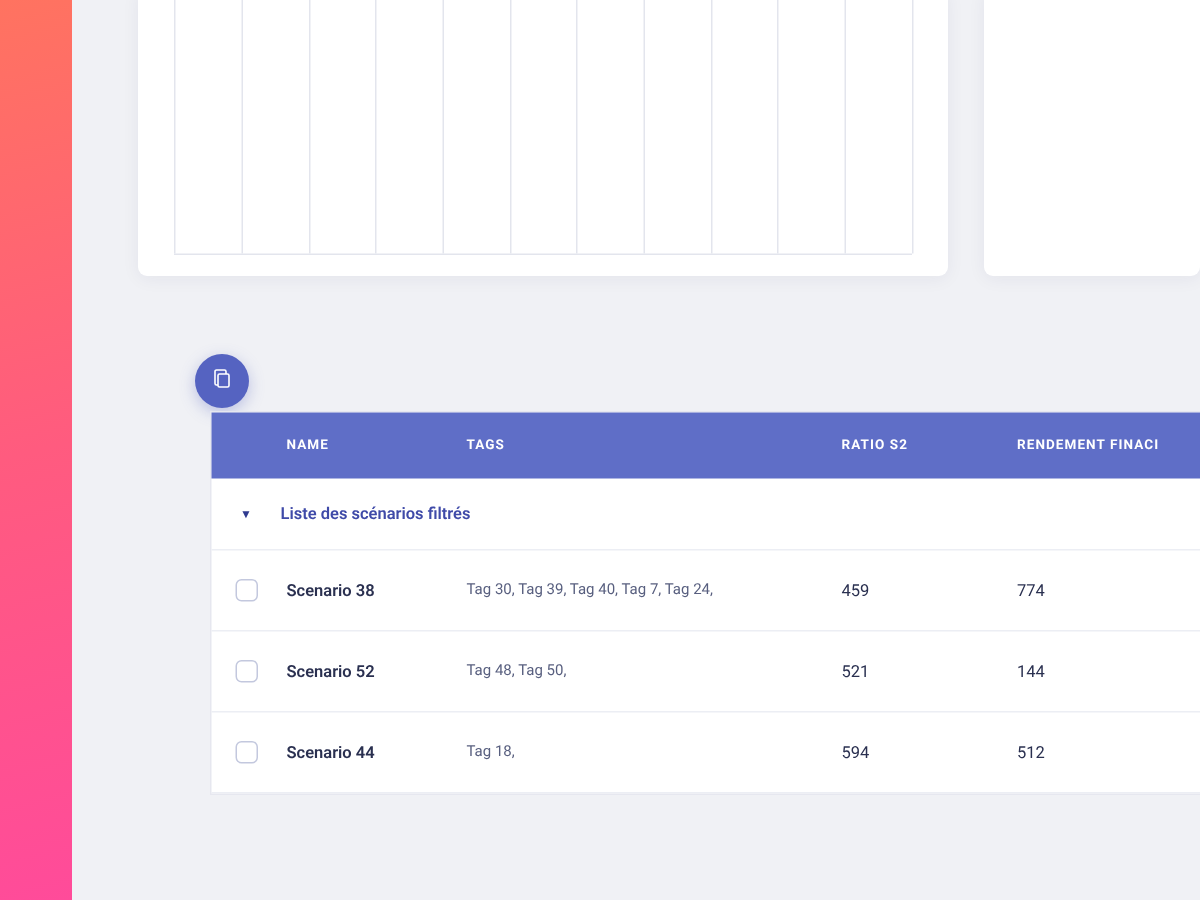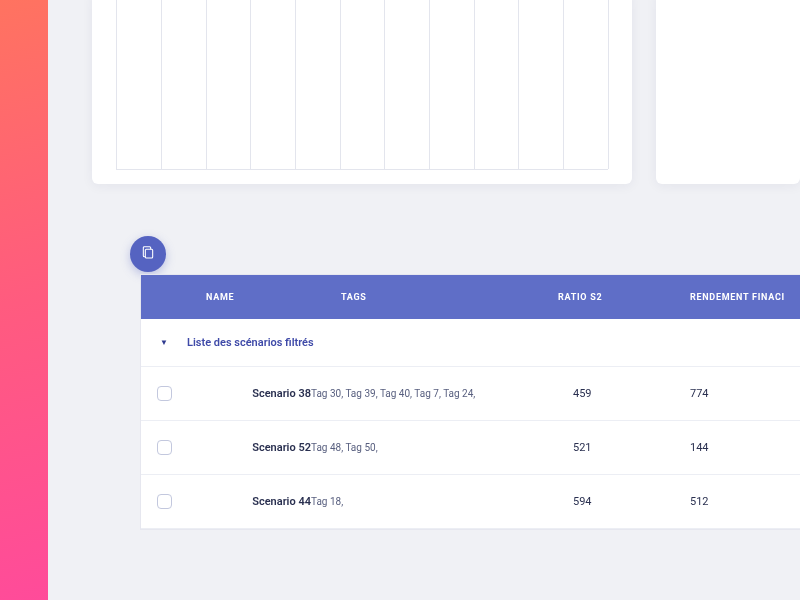--- a/index.html
+++ b/index.html
@@ -80,21 +80,21 @@
       font-size: 9px;
       letter-spacing: 0.08em;
       font-weight: 700;
       height: 44px;
       align-items: center;
     }
     .col-check { width: 46px; flex-shrink: 0; display:flex; align-items:center; justify-content:center; }
     .col-name  { width: 124px; flex-shrink: 0; padding-left: 4px; }
     .col-tags  { flex: 1; min-width: 0; }
     .col-ratio { width: 117px; flex-shrink: 0; }
-    .col-rend  { width: 110px; flex-shrink: 0; }
+    .col-rend  { width: 122px; flex-shrink: 0; }
     .group-row {
       display: flex;
       align-items: center;
       height: 48px;
       border-bottom: 1px solid #eceef4;
       color: #3f4aa8;
       font-size: 11px;
       font-weight: 600;
     }
     .group-caret {
@@ -112,24 +112,24 @@
       font-size: 11px;
       color: #2d3350;
     }
     .chk {
       width: 15px; height: 15px;
       border: 1.5px solid #c3c8de;
       border-radius: 4px;
       cursor: pointer;
       background: #fff;
     }
-    .cell-name { font-weight: 600; color: #2a3050; text-align: right; }
+    .cell-name { font-weight: 600; color: #2a3050; }
     .cell-tags { color: #585f7f; font-size: 10px; }
     .cell-num  { color: #2a3050; }
-    .th-label { text-transform: uppercase; margin-left: 15px; }
+    .th-label { text-transform: uppercase; }
   </style>
 </head>
 <body>
 
 <div class="sidebar-gradient"></div>
 
 <div class="content">
 
   <div class="chart-cards">
     <div class="chart-card main">

